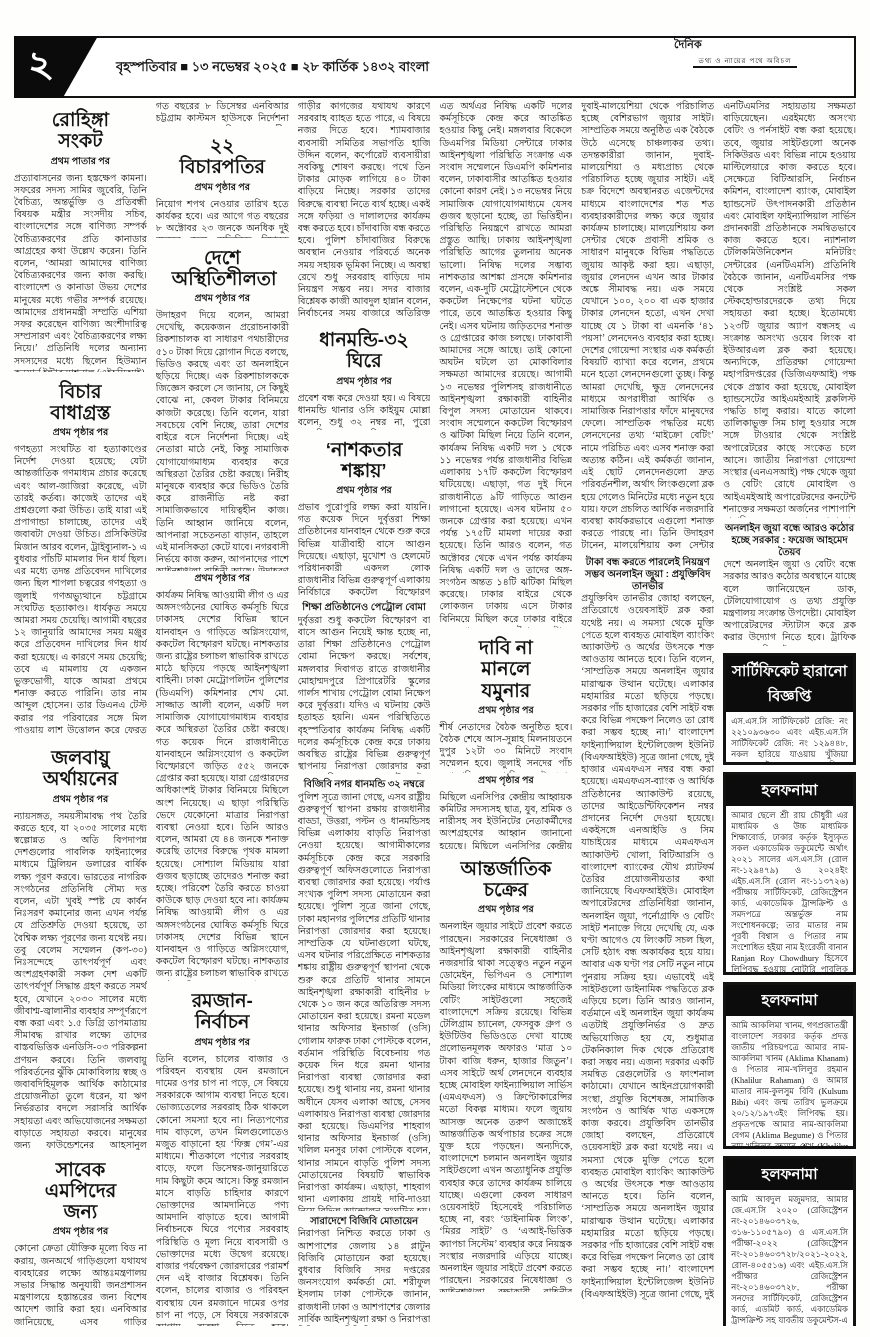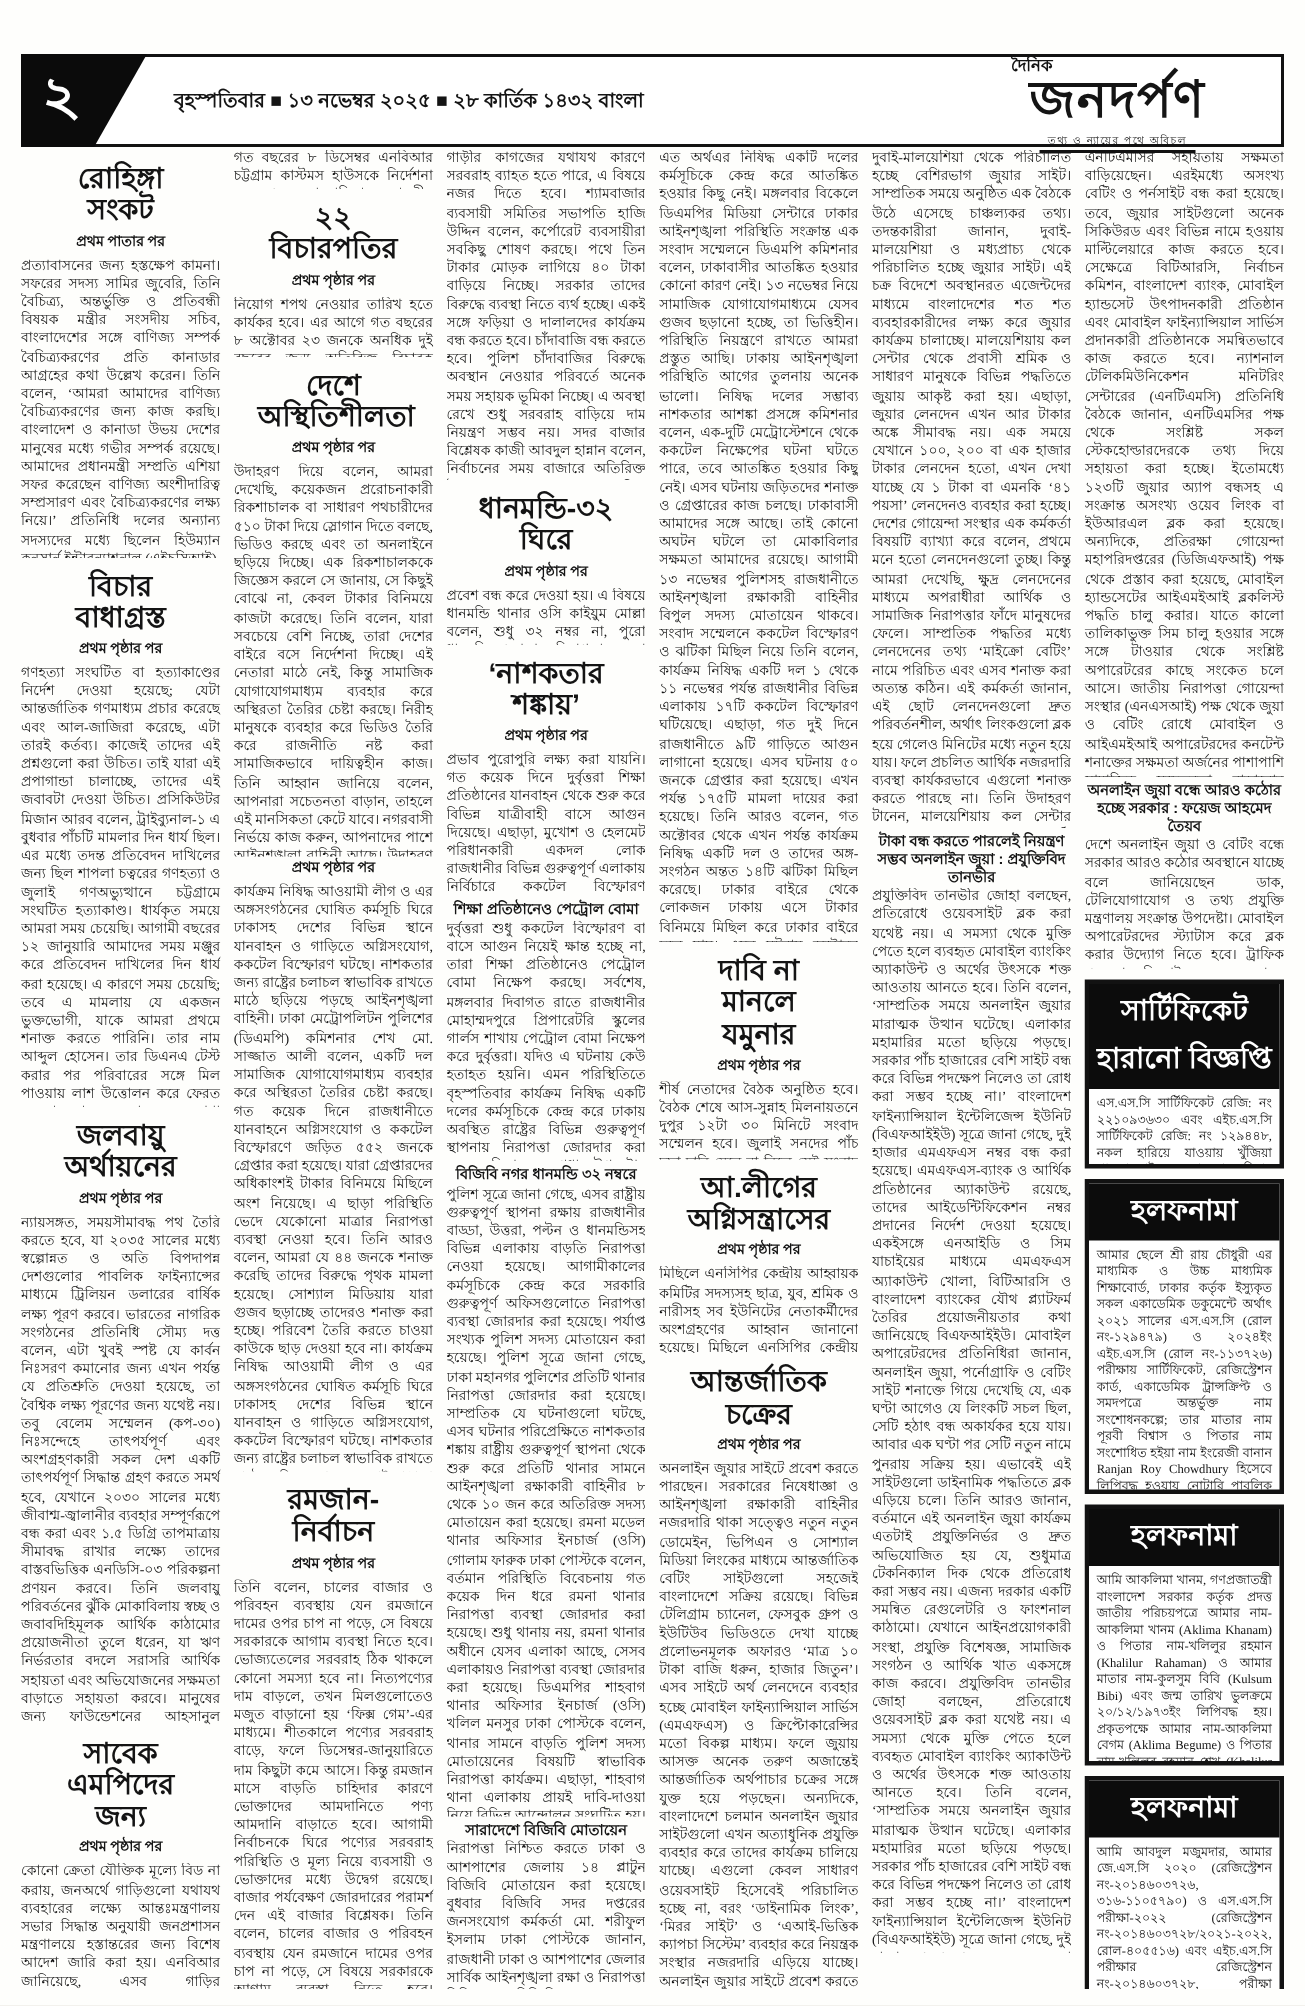--- a/index.html
+++ b/index.html
@@ -28,37 +28,36 @@
   .cols{position:absolute;left:14px;top:100px;width:842px;height:1226px;display:flex;gap:9px;overflow:hidden;}
   .col{flex:1 1 0;min-width:0;overflow:hidden;}
   .headline{font-size:19px;line-height:1.12;font-weight:bold;text-align:center;margin:9px 16px 2px;
             font-family:"Liberation Sans","DejaVu Sans",sans-serif;}
   .headline.small{font-size:19px;}
   .kicker{font-size:9.5px;text-align:center;margin:0 0 3px;font-weight:bold;}
   .bodytx{font-size:9.3px;line-height:12.2px;text-align:justify;overflow:hidden;word-break:break-word;}
   .subhead{font-size:9.8px;font-weight:bold;margin:4px 0 1px;line-height:1.2;
            font-family:"Liberation Sans","DejaVu Sans",sans-serif;text-align:center;}
   .notice{border:3px solid #121212;margin:7px 0;background:#fff;}
-  .n-head{background:#0c0c0c;color:#fff;text-align:center;font-size:19px;font-weight:bold;padding:3px 0;
+  .n-head{background:#0c0c0c;color:#fff;text-align:center;font-size:15px;font-weight:bold;padding:3px 0;
           font-family:"Liberation Sans","DejaVu Sans",sans-serif;}
   .n-body{padding:4px 5px;font-size:8.4px;line-height:11px;text-align:justify;overflow:hidden;word-break:break-word;}
 </style>
 </head>
 <body>
 
 <div class="page">
 
   <div class="hdr">
     <div class="ribbon">
       <span>২</span>
     </div>
     <div class="dateline">বৃহস্পতিবার ■ ১৩ নভেম্বর ২০২৫ ■ ২৮ কার্তিক ১৪৩২ বাংলা</div>
     <div class="masthead">
       <span class="mh-pre">দৈনিক</span>
-      <span class="mh-title">জনদর্পণ</span>
       <span class="mh-tag">তথ্য ও ন্যায়ের পথে অবিচল</span>
     </div>
   </div>
 
   <div class="cols" id="cols">
       <div class="col">
         <div class="headline">রোহিঙ্গা সংকট</div>
         <div class="kicker">প্রথম পাতার পর</div>
         <div class="bodytx" style="height: 200px;">প্রত্যাবাসনের জন্য হস্তক্ষেপ কামনা। সফরের সদস্য সামির জুবেরি, তিনি বৈচিত্র্য, অন্তর্ভুক্তি ও প্রতিবন্ধী বিষয়ক মন্ত্রীর সংসদীয় সচিব, বাংলাদেশের সঙ্গে বাণিজ্য সম্পর্ক বৈচিত্র্যকরণের প্রতি কানাডার আগ্রহের কথা উল্লেখ করেন। তিনি বলেন, ‘আমরা আমাদের বাণিজ্য বৈচিত্র্যকরণের জন্য কাজ করছি। বাংলাদেশ ও কানাডা উভয় দেশের মানুষের মধ্যে গভীর সম্পর্ক রয়েছে। আমাদের প্রধানমন্ত্রী সম্প্রতি এশিয়া সফর করেছেন বাণিজ্য অংশীদারিত্ব সম্প্রসারণ এবং বৈচিত্র্যকরণের লক্ষ্য নিয়ে।’ প্রতিনিধি দলের অন্যান্য সদস্যদের মধ্যে ছিলেন হিউম্যান কনসার্ন ইন্টারন্যাশনাল (এইচসিআই), গ্লোবাল প্রধান নির্বাহী মাহমুদ খান, হিউম্যান কনসার্ন ইউএসএর (এইচসিইউএসএ) প্রধান নির্বাহী মাসুম মাহবুব, জেস্যান্ডি কমিউনিকেশনসের প্রধান নির্বাহী আহমেদ ওরিয়া এবং ইসলামিক রিলিফ কানাডার প্রধান নির্বাহী উসামা খান। সাক্ষাৎকালে উভয় পক্ষ বস্ত্র, কৃষি ও অন্যান্য খাতে সম্ভাব্য বাণিজ্যের সুযোগ নিয়ে আলোচনা করেন এবং বাংলাদেশের ক্রমবর্ধমান রপ্তানি খাতে কানাডার বিনিয়োগ সম্প্রসারণের ওপর গুরুত্বারোপ করেন। সাক্ষাতে জাতীয় নিরাপত্তা উপদেষ্টা ড. খলিলুর রহমান এবং এসডিজি বিষয়ক সিনিয়র সচিব লামিয়া মোরশেদ উপস্থিত ছিলেন।</div>
         <div class="headline">বিচার বাধাগ্রস্ত</div>
@@ -98,21 +97,20 @@
         <div class="subhead">বিজিবি নগর ধানমন্ডি ৩২ নম্বরে</div>
         <div class="bodytx" style="height: 420px;">পুলিশ সূত্রে জানা গেছে, এসব রাষ্ট্রীয় গুরুত্বপূর্ণ স্থাপনা রক্ষায় রাজধানীর বাড্ডা, উত্তরা, পল্টন ও ধানমন্ডিসহ বিভিন্ন এলাকায় বাড়তি নিরাপত্তা নেওয়া হয়েছে। আগামীকালের কর্মসূচিকে কেন্দ্র করে সরকারি গুরুত্বপূর্ণ অফিসগুলোতে নিরাপত্তা ব্যবস্থা জোরদার করা হয়েছে। পর্যাপ্ত সংখ্যক পুলিশ সদস্য মোতায়েন করা হয়েছে। পুলিশ সূত্রে জানা গেছে, ঢাকা মহানগর পুলিশের প্রতিটি থানার নিরাপত্তা জোরদার করা হয়েছে। সাম্প্রতিক যে ঘটনাগুলো ঘটছে, এসব ঘটনার পরিপ্রেক্ষিতে নাশকতার শঙ্কায় রাষ্ট্রীয় গুরুত্বপূর্ণ স্থাপনা থেকে শুরু করে প্রতিটি থানার সামনে আইনশৃঙ্খলা রক্ষাকারী বাহিনীর ৮ থেকে ১০ জন করে অতিরিক্ত সদস্য মোতায়েন করা হয়েছে। রমনা মডেল থানার অফিসার ইনচার্জ (ওসি) গোলাম ফারুক ঢাকা পোস্টকে বলেন, বর্তমান পরিস্থিতি বিবেচনায় গত কয়েক দিন ধরে রমনা থানার নিরাপত্তা ব্যবস্থা জোরদার করা হয়েছে। শুধু থানায় নয়, রমনা থানার অধীনে যেসব এলাকা আছে, সেসব এলাকায়ও নিরাপত্তা ব্যবস্থা জোরদার করা হয়েছে। ডিএমপির শাহবাগ থানার অফিসার ইনচার্জ (ওসি) খলিল মনসুর ঢাকা পোস্টকে বলেন, থানার সামনে বাড়তি পুলিশ সদস্য মোতায়েনের বিষয়টি স্বাভাবিক নিরাপত্তা কার্যক্রম। এছাড়া, শাহবাগ থানা এলাকায় প্রায়ই দাবি-দাওয়া নিয়ে বিভিন্ন আন্দোলন সংঘটিত হয়। এসব বিষয় এবং বর্তমান পরিস্থিতি মাথায় রেখে বাড়তি পুলিশ সদস্য মোতায়েন করা হয়েছে। তবে, বর্তমান আইনশৃঙ্খলা পরিস্থিতি স্বাভাবিক রয়েছে।</div>
         <div class="subhead">সারাদেশে বিজিবি মোতায়েন</div>
         <div class="bodytx" style="height: 118px;">নিরাপত্তা নিশ্চিত করতে ঢাকা ও আশপাশের জেলায় ১৪ প্লাটুন বিজিবি মোতায়েন করা হয়েছে। বুধবার বিজিবি সদর দপ্তরের জনসংযোগ কর্মকর্তা মো. শরীফুল ইসলাম ঢাকা পোস্টকে জানান, রাজধানী ঢাকা ও আশপাশের জেলার সার্বিক আইনশৃঙ্খলা রক্ষা ও নিরাপত্তা নিশ্চিতকল্পে বিজিবি মোতায়েন করা হয়েছে। এর মধ্যে রাজধানীসহ ঢাকায় ১২ প্লাটুন ও আশপাশের জেলায় দুই প্লাটুনসহ মোট ১৪ প্লাটুন বিজিবি মোতায়েন করা হয়েছে। গত ১১ দিনে ১৫টি ককটেল বিস্ফোরণ ও দুটি যানবাহনে আগুন দেওয়ার ঘটনার পরও ডিএমপি কমিশনার শেখ মো. সাজ্জাত আলী দাবি করেন, ঢাকার আইনশৃঙ্খলা পরিস্থিতি নিয়ন্ত্রণে রয়েছে।</div>
       </div>
       <div class="col">
         <div class="bodytx" style="height: 528px;">এত অর্থএর নিষিদ্ধ একটি দলের কর্মসূচিকে কেন্দ্র করে আতঙ্কিত হওয়ার কিছু নেই। মঙ্গলবার বিকেলে ডিএমপির মিডিয়া সেন্টারে ঢাকার আইনশৃঙ্খলা পরিস্থিতি সংক্রান্ত এক সংবাদ সম্মেলনে ডিএমপি কমিশনার বলেন, ঢাকাবাসীর আতঙ্কিত হওয়ার কোনো কারণ নেই। ১৩ নভেম্বর নিয়ে সামাজিক যোগাযোগমাধ্যমে যেসব গুজব ছড়ানো হচ্ছে, তা ভিত্তিহীন। পরিস্থিতি নিয়ন্ত্রণে রাখতে আমরা প্রস্তুত আছি। ঢাকায় আইনশৃঙ্খলা পরিস্থিতি আগের তুলনায় অনেক ভালো। নিষিদ্ধ দলের সম্ভাব্য নাশকতার আশঙ্কা প্রসঙ্গে কমিশনার বলেন, এক-দুটি মেট্রোস্টেশনে থেকে ককটেল নিক্ষেপের ঘটনা ঘটতে পারে, তবে আতঙ্কিত হওয়ার কিছু নেই। এসব ঘটনায় জড়িতদের শনাক্ত ও গ্রেপ্তারের কাজ চলছে। ঢাকাবাসী আমাদের সঙ্গে আছে। তাই কোনো অঘটন ঘটলে তা মোকাবিলার সক্ষমতা আমাদের রয়েছে। আগামী ১৩ নভেম্বর পুলিশসহ রাজধানীতে আইনশৃঙ্খলা রক্ষাকারী বাহিনীর বিপুল সদস্য মোতায়েন থাকবে। সংবাদ সম্মেলনে ককটেল বিস্ফোরণ ও ঝটিকা মিছিল নিয়ে তিনি বলেন, কার্যক্রম নিষিদ্ধ একটি দল ১ থেকে ১১ নভেম্বর পর্যন্ত রাজধানীর বিভিন্ন এলাকায় ১৭টি ককটেল বিস্ফোরণ ঘটিয়েছে। এছাড়া, গত দুই দিনে রাজধানীতে ৯টি গাড়িতে আগুন লাগানো হয়েছে। এসব ঘটনায় ৫০ জনকে গ্রেপ্তার করা হয়েছে। এখন পর্যন্ত ১৭৫টি মামলা দায়ের করা হয়েছে। তিনি আরও বলেন, গত অক্টোবর থেকে এখন পর্যন্ত কার্যক্রম নিষিদ্ধ একটি দল ও তাদের অঙ্গ-সংগঠন অন্তত ১৪টি ঝটিকা মিছিল করেছে। ঢাকার বাইরে থেকে লোকজন ঢাকায় এসে টাকার বিনিময়ে মিছিল করে ঢাকার বাইরে চলে যায়। এসব ঘটনায় অক্টোবর থেকে ৫৫২ জনকে গ্রেপ্তার করা হয়েছে। আমরা সিসিটিভি ফুটেজ বিশ্লেষণ করে দেখেছি, হেলমেট ও মুখোশ পরে ভোরবেলায় কিংবা রাতের সময়ে ঝটিকা মিছিলগুলো করা হচ্ছে। এত অর্থএর নিষিদ্ধ একটি দলের কর্মসূচিকে কেন্দ্র করে আতঙ্কিত হওয়ার কিছু নেই। মঙ্গলবার বিকেলে ডিএমপির মিডিয়া সেন্টারে ঢাকার আইনশৃঙ্খলা পরিস্থিতি সংক্রান্ত এক সংবাদ সম্মেলনে ডিএমপি কমিশনার বলেন, ঢাকাবাসীর আতঙ্কিত হওয়ার কোনো কারণ নেই। ১৩ নভেম্বর নিয়ে সামাজিক যোগাযোগমাধ্যমে যেসব গুজব ছড়ানো হচ্ছে, তা ভিত্তিহীন। পরিস্থিতি নিয়ন্ত্রণে রাখতে আমরা প্রস্তুত আছি। ঢাকায় আইনশৃঙ্খলা পরিস্থিতি আগের তুলনায় অনেক ভালো। নিষিদ্ধ দলের সম্ভাব্য নাশকতার আশঙ্কা প্রসঙ্গে কমিশনার বলেন, এক-দুটি মেট্রোস্টেশনে থেকে ককটেল নিক্ষেপের ঘটনা ঘটতে পারে, তবে আতঙ্কিত হওয়ার কিছু নেই। এসব ঘটনায় জড়িতদের শনাক্ত ও গ্রেপ্তারের কাজ চলছে। ঢাকাবাসী আমাদের সঙ্গে আছে। তাই কোনো অঘটন ঘটলে তা মোকাবিলার সক্ষমতা আমাদের রয়েছে। আগামী ১৩ নভেম্বর পুলিশসহ রাজধানীতে আইনশৃঙ্খলা রক্ষাকারী বাহিনীর বিপুল সদস্য মোতায়েন থাকবে। সংবাদ সম্মেলনে ককটেল বিস্ফোরণ ও ঝটিকা মিছিল নিয়ে তিনি বলেন, কার্যক্রম নিষিদ্ধ একটি দল ১ থেকে ১১ নভেম্বর পর্যন্ত রাজধানীর বিভিন্ন এলাকায় ১৭টি ককটেল বিস্ফোরণ ঘটিয়েছে। এছাড়া, গত দুই দিনে রাজধানীতে ৯টি গাড়িতে আগুন লাগানো হয়েছে। এসব ঘটনায় ৫০ জনকে গ্রেপ্তার করা হয়েছে। এখন পর্যন্ত ১৭৫টি মামলা দায়ের করা হয়েছে। তিনি আরও বলেন, গত অক্টোবর থেকে এখন পর্যন্ত কার্যক্রম নিষিদ্ধ একটি দল ও তাদের অঙ্গ-সংগঠন অন্তত ১৪টি ঝটিকা মিছিল করেছে। ঢাকার বাইরে থেকে লোকজন ঢাকায় এসে টাকার বিনিময়ে মিছিল করে ঢাকার বাইরে চলে যায়। এসব ঘটনায় অক্টোবর থেকে ৫৫২ জনকে গ্রেপ্তার করা হয়েছে। আমরা সিসিটিভি ফুটেজ বিশ্লেষণ করে দেখেছি, হেলমেট ও মুখোশ পরে ভোরবেলায় কিংবা রাতের সময়ে ঝটিকা মিছিলগুলো করা হচ্ছে।</div>
         <div class="headline small">দাবি না মানলে যমুনার</div>
         <div class="kicker">প্রথম পৃষ্ঠার পর</div>
         <div class="bodytx" style="height: 52px;">শীর্ষ নেতাদের বৈঠক অনুষ্ঠিত হবে। বৈঠক শেষে আস-সুন্নাহ মিলনায়তনে দুপুর ১২টা ৩০ মিনিটে সংবাদ সম্মেলন হবে। জুলাই সনদের পাঁচ দফা দাবি মেনে না নিলে সেই সংবাদ সম্মেলন থেকে প্রধান উপদেষ্টার বাসভবন যমুনার সামনে অবস্থান কর্মসূচি ঘোষণা করা হবে। সংবাদ সম্মেলনে আন্দোলনরত আট দলের শীর্ষ নেতারা উপস্থিত ছিলেন।</div>
-        <div class="headline small">আ.লীগের অগ্নিসন্ত্রাসের</div>
         <div class="kicker">প্রথম পৃষ্ঠার পর</div>
         <div class="bodytx" style="height: 58px;">মিছিলে এনসিপির কেন্দ্রীয় আহ্বায়ক কমিটির সদস্যসহ ছাত্র, যুব, শ্রমিক ও নারীসহ সব ইউনিটের নেতাকর্মীদের অংশগ্রহণের আহ্বান জানানো হয়েছে। মিছিলে এনসিপির কেন্দ্রীয় আহ্বায়ক কমিটির সদস্যসহ ছাত্র, যুব, শ্রমিক ও নারীসহ সব ইউনিটের নেতাকর্মীদের অংশগ্রহণের আহ্বান জানানো হয়েছে।</div>
         <div class="headline small">আন্তর্জাতিক চক্রের</div>
         <div class="kicker">প্রথম পৃষ্ঠার পর</div>
         <div class="bodytx" style="height: 372px;">অনলাইন জুয়ার সাইটে প্রবেশ করতে পারছেন। সরকারের নিষেধাজ্ঞা ও আইনশৃঙ্খলা রক্ষাকারী বাহিনীর নজরদারি থাকা সত্ত্বেও নতুন নতুন ডোমেইন, ভিপিএন ও সোশ্যাল মিডিয়া লিংকের মাধ্যমে আন্তর্জাতিক বেটিং সাইটগুলো সহজেই বাংলাদেশে সক্রিয় রয়েছে। বিভিন্ন টেলিগ্রাম চ্যানেল, ফেসবুক গ্রুপ ও ইউটিউব ভিডিওতে দেখা যাচ্ছে প্রলোভনমূলক অফারও ‘মাত্র ১০ টাকা বাজি ধরুন, হাজার জিতুন’। এসব সাইটে অর্থ লেনদেনে ব্যবহার হচ্ছে মোবাইল ফাইন্যান্সিয়াল সার্ভিস (এমএফএস) ও ক্রিপ্টোকারেন্সির মতো বিকল্প মাধ্যম। ফলে জুয়ায় আসক্ত অনেক তরুণ অজান্তেই আন্তর্জাতিক অর্থপাচার চক্রের সঙ্গে যুক্ত হয়ে পড়ছেন। অন্যদিকে, বাংলাদেশে চলমান অনলাইন জুয়ার সাইটগুলো এখন অত্যাধুনিক প্রযুক্তি ব্যবহার করে তাদের কার্যক্রম চালিয়ে যাচ্ছে। এগুলো কেবল সাধারণ ওয়েবসাইট হিসেবেই পরিচালিত হচ্ছে না, বরং ‘ডাইনামিক লিংক’, ‘মিরর সাইট’ ও ‘এআই-ভিত্তিক ক্যাপচা সিস্টেম’ ব্যবহার করে নিয়ন্ত্রক সংস্থার নজরদারি এড়িয়ে যাচ্ছে। অনলাইন জুয়ার সাইটে প্রবেশ করতে পারছেন। সরকারের নিষেধাজ্ঞা ও আইনশৃঙ্খলা রক্ষাকারী বাহিনীর নজরদারি থাকা সত্ত্বেও নতুন নতুন ডোমেইন, ভিপিএন ও সোশ্যাল মিডিয়া লিংকের মাধ্যমে আন্তর্জাতিক বেটিং সাইটগুলো সহজেই বাংলাদেশে সক্রিয় রয়েছে। বিভিন্ন টেলিগ্রাম চ্যানেল, ফেসবুক গ্রুপ ও ইউটিউব ভিডিওতে দেখা যাচ্ছে প্রলোভনমূলক অফারও ‘মাত্র ১০ টাকা বাজি ধরুন, হাজার জিতুন’। এসব সাইটে অর্থ লেনদেনে ব্যবহার হচ্ছে মোবাইল ফাইন্যান্সিয়াল সার্ভিস (এমএফএস) ও ক্রিপ্টোকারেন্সির মতো বিকল্প মাধ্যম। ফলে জুয়ায় আসক্ত অনেক তরুণ অজান্তেই আন্তর্জাতিক অর্থপাচার চক্রের সঙ্গে যুক্ত হয়ে পড়ছেন। অন্যদিকে, বাংলাদেশে চলমান অনলাইন জুয়ার সাইটগুলো এখন অত্যাধুনিক প্রযুক্তি ব্যবহার করে তাদের কার্যক্রম চালিয়ে যাচ্ছে। এগুলো কেবল সাধারণ ওয়েবসাইট হিসেবেই পরিচালিত হচ্ছে না, বরং ‘ডাইনামিক লিংক’, ‘মিরর সাইট’ ও ‘এআই-ভিত্তিক ক্যাপচা সিস্টেম’ ব্যবহার করে নিয়ন্ত্রক সংস্থার নজরদারি এড়িয়ে যাচ্ছে।</div>
       </div>
       <div class="col">
         <div class="bodytx" style="height: 452px;">দুবাই-মালয়েশিয়া থেকে পরিচালিত হচ্ছে বেশিরভাগ জুয়ার সাইট। সাম্প্রতিক সময়ে অনুষ্ঠিত এক বৈঠকে উঠে এসেছে চাঞ্চল্যকর তথ্য। তদন্তকারীরা জানান, দুবাই-মালয়েশিয়া ও মধ্যপ্রাচ্য থেকে পরিচালিত হচ্ছে জুয়ার সাইট। এই চক্র বিদেশে অবস্থানরত এজেন্টদের মাধ্যমে বাংলাদেশের শত শত ব্যবহারকারীদের লক্ষ্য করে জুয়ার কার্যক্রম চালাচ্ছে। মালয়েশিয়ায় কল সেন্টার থেকে প্রবাসী শ্রমিক ও সাধারণ মানুষকে বিভিন্ন পদ্ধতিতে জুয়ায় আকৃষ্ট করা হয়। এছাড়া, জুয়ার লেনদেন এখন আর টাকার অঙ্কে সীমাবদ্ধ নয়। এক সময়ে যেখানে ১০০, ২০০ বা এক হাজার টাকার লেনদেন হতো, এখন দেখা যাচ্ছে যে ১ টাকা বা এমনকি ‘৪১ পয়সা’ লেনদেনও ব্যবহার করা হচ্ছে। দেশের গোয়েন্দা সংস্থার এক কর্মকর্তা বিষয়টি ব্যাখ্যা করে বলেন, প্রথমে মনে হতো লেনদেনগুলো তুচ্ছ। কিন্তু আমরা দেখেছি, ক্ষুদ্র লেনদেনের মাধ্যমে অপরাধীরা আর্থিক ও সামাজিক নিরাপত্তার ফাঁদে মানুষদের ফেলে। সাম্প্রতিক পদ্ধতির মধ্যে লেনদেনের তথ্য ‘মাইক্রো বেটিং’ নামে পরিচিত এবং এসব শনাক্ত করা অত্যন্ত কঠিন। এই কর্মকর্তা জানান, এই ছোট লেনদেনগুলো দ্রুত পরিবর্তনশীল, অর্থাৎ লিংকগুলো ব্লক হয়ে গেলেও মিনিটের মধ্যে নতুন হয়ে যায়। ফলে প্রচলিত আর্থিক নজরদারি ব্যবস্থা কার্যকরভাবে এগুলো শনাক্ত করতে পারছে না। তিনি উদাহরণ টানেন, মালয়েশিয়ায় কল সেন্টার থেকে এক ছেলের ব্যবহার একটি ‘মাইক্রো বেট’ করানোর পদ্ধতিতে লেনদেন শুরু হয়। দুবাই-মালয়েশিয়া থেকে পরিচালিত হচ্ছে বেশিরভাগ জুয়ার সাইট। সাম্প্রতিক সময়ে অনুষ্ঠিত এক বৈঠকে উঠে এসেছে চাঞ্চল্যকর তথ্য। তদন্তকারীরা জানান, দুবাই-মালয়েশিয়া ও মধ্যপ্রাচ্য থেকে পরিচালিত হচ্ছে জুয়ার সাইট। এই চক্র বিদেশে অবস্থানরত এজেন্টদের মাধ্যমে বাংলাদেশের শত শত ব্যবহারকারীদের লক্ষ্য করে জুয়ার কার্যক্রম চালাচ্ছে। মালয়েশিয়ায় কল সেন্টার থেকে প্রবাসী শ্রমিক ও সাধারণ মানুষকে বিভিন্ন পদ্ধতিতে জুয়ায় আকৃষ্ট করা হয়। এছাড়া, জুয়ার লেনদেন এখন আর টাকার অঙ্কে সীমাবদ্ধ নয়। এক সময়ে যেখানে ১০০, ২০০ বা এক হাজার টাকার লেনদেন হতো, এখন দেখা যাচ্ছে যে ১ টাকা বা এমনকি ‘৪১ পয়সা’ লেনদেনও ব্যবহার করা হচ্ছে। দেশের গোয়েন্দা সংস্থার এক কর্মকর্তা বিষয়টি ব্যাখ্যা করে বলেন, প্রথমে মনে হতো লেনদেনগুলো তুচ্ছ। কিন্তু আমরা দেখেছি, ক্ষুদ্র লেনদেনের মাধ্যমে অপরাধীরা আর্থিক ও সামাজিক নিরাপত্তার ফাঁদে মানুষদের ফেলে। সাম্প্রতিক পদ্ধতির মধ্যে লেনদেনের তথ্য ‘মাইক্রো বেটিং’ নামে পরিচিত এবং এসব শনাক্ত করা অত্যন্ত কঠিন। এই কর্মকর্তা জানান, এই ছোট লেনদেনগুলো দ্রুত পরিবর্তনশীল, অর্থাৎ লিংকগুলো ব্লক হয়ে গেলেও মিনিটের মধ্যে নতুন হয়ে যায়। ফলে প্রচলিত আর্থিক নজরদারি ব্যবস্থা কার্যকরভাবে এগুলো শনাক্ত করতে পারছে না। তিনি উদাহরণ টানেন, মালয়েশিয়ায় কল সেন্টার থেকে এক ছেলের ব্যবহার একটি ‘মাইক্রো বেট’ করানোর পদ্ধতিতে লেনদেন শুরু হয়।</div>
         <div class="subhead">টাকা বন্ধ করতে পারলেই নিয়ন্ত্রণ সম্ভব অনলাইন জুয়া : প্রযুক্তিবিদ তানভীর</div>
         <div class="bodytx" style="height: 710px;">প্রযুক্তিবিদ তানভীর জোহা বলছেন, প্রতিরোধে ওয়েবসাইট ব্লক করা যথেষ্ট নয়। এ সমস্যা থেকে মুক্তি পেতে হলে ব্যবহৃত মোবাইল ব্যাংকিং অ্যাকাউন্ট ও অর্থের উৎসকে শক্ত আওতায় আনতে হবে। তিনি বলেন, ‘সাম্প্রতিক সময়ে অনলাইন জুয়ার মারাত্মক উত্থান ঘটেছে। এলাকার মহামারির মতো ছড়িয়ে পড়ছে। সরকার পাঁচ হাজারের বেশি সাইট বন্ধ করে বিভিন্ন পদক্ষেপ নিলেও তা রোধ করা সম্ভব হচ্ছে না।’ বাংলাদেশ ফাইন্যান্সিয়াল ইন্টেলিজেন্স ইউনিট (বিএফআইইউ) সূত্রে জানা গেছে, দুই হাজার এমএফএস নম্বর বন্ধ করা হয়েছে। এমএফএস-ব্যাংক ও আর্থিক প্রতিষ্ঠানের অ্যাকাউন্ট রয়েছে, তাদের আইডেন্টিফিকেশন নম্বর প্রদানের নির্দেশ দেওয়া হয়েছে। একইসঙ্গে এনআইডি ও সিম যাচাইয়ের মাধ্যমে এমএফএস অ্যাকাউন্ট খোলা, বিটিআরসি ও বাংলাদেশ ব্যাংকের যৌথ প্ল্যাটফর্ম তৈরির প্রয়োজনীয়তার কথা জানিয়েছে বিএফআইইউ। মোবাইল অপারেটরদের প্রতিনিধিরা জানান, অনলাইন জুয়া, পর্নোগ্রাফি ও বেটিং সাইট শনাক্তে গিয়ে দেখেছি যে, এক ঘণ্টা আগেও যে লিংকটি সচল ছিল, সেটি হঠাৎ বন্ধ অকার্যকর হয়ে যায়। আবার এক ঘণ্টা পর সেটি নতুন নামে পুনরায় সক্রিয় হয়। এভাবেই এই সাইটগুলো ডাইনামিক পদ্ধতিতে ব্লক এড়িয়ে চলে। তিনি আরও জানান, বর্তমানে এই অনলাইন জুয়া কার্যক্রম এতটাই প্রযুক্তিনির্ভর ও দ্রুত অভিযোজিত হয় যে, শুধুমাত্র টেকনিক্যাল দিক থেকে প্রতিরোধ করা সম্ভব নয়। এজন্য দরকার একটি সমন্বিত রেগুলেটরি ও ফাংশনাল কাঠামো। যেখানে আইনপ্রয়োগকারী সংস্থা, প্রযুক্তি বিশেষজ্ঞ, সামাজিক সংগঠন ও আর্থিক খাত একসঙ্গে কাজ করবে। প্রযুক্তিবিদ তানভীর জোহা বলছেন, প্রতিরোধে ওয়েবসাইট ব্লক করা যথেষ্ট নয়। এ সমস্যা থেকে মুক্তি পেতে হলে ব্যবহৃত মোবাইল ব্যাংকিং অ্যাকাউন্ট ও অর্থের উৎসকে শক্ত আওতায় আনতে হবে। তিনি বলেন, ‘সাম্প্রতিক সময়ে অনলাইন জুয়ার মারাত্মক উত্থান ঘটেছে। এলাকার মহামারির মতো ছড়িয়ে পড়ছে। সরকার পাঁচ হাজারের বেশি সাইট বন্ধ করে বিভিন্ন পদক্ষেপ নিলেও তা রোধ করা সম্ভব হচ্ছে না।’ বাংলাদেশ ফাইন্যান্সিয়াল ইন্টেলিজেন্স ইউনিট (বিএফআইইউ) সূত্রে জানা গেছে, দুই হাজার এমএফএস নম্বর বন্ধ করা হয়েছে। এমএফএস-ব্যাংক ও আর্থিক প্রতিষ্ঠানের অ্যাকাউন্ট রয়েছে, তাদের আইডেন্টিফিকেশন নম্বর প্রদানের নির্দেশ দেওয়া হয়েছে। একইসঙ্গে এনআইডি ও সিম যাচাইয়ের মাধ্যমে এমএফএস অ্যাকাউন্ট খোলা, বিটিআরসি ও বাংলাদেশ ব্যাংকের যৌথ প্ল্যাটফর্ম তৈরির প্রয়োজনীয়তার কথা জানিয়েছে বিএফআইইউ। মোবাইল অপারেটরদের প্রতিনিধিরা জানান, অনলাইন জুয়া, পর্নোগ্রাফি ও বেটিং সাইট শনাক্তে গিয়ে দেখেছি যে, এক ঘণ্টা আগেও যে লিংকটি সচল ছিল, সেটি হঠাৎ বন্ধ অকার্যকর হয়ে যায়। আবার এক ঘণ্টা পর সেটি নতুন নামে পুনরায় সক্রিয় হয়। এভাবেই এই সাইটগুলো ডাইনামিক পদ্ধতিতে ব্লক এড়িয়ে চলে। তিনি আরও জানান, বর্তমানে এই অনলাইন জুয়া কার্যক্রম এতটাই প্রযুক্তিনির্ভর ও দ্রুত অভিযোজিত হয় যে, শুধুমাত্র টেকনিক্যাল দিক থেকে প্রতিরোধ করা সম্ভব নয়। এজন্য দরকার একটি সমন্বিত রেগুলেটরি ও ফাংশনাল কাঠামো। যেখানে আইনপ্রয়োগকারী সংস্থা, প্রযুক্তি বিশেষজ্ঞ, সামাজিক সংগঠন ও আর্থিক খাত একসঙ্গে কাজ করবে।</div>

